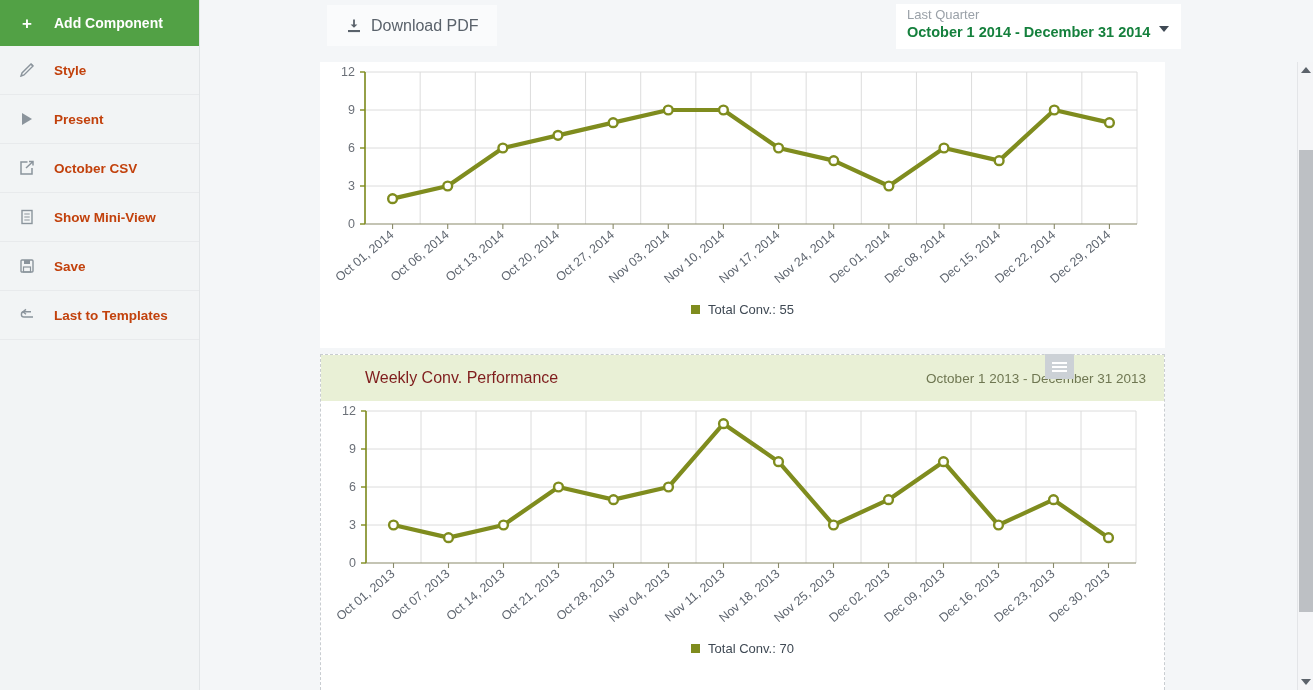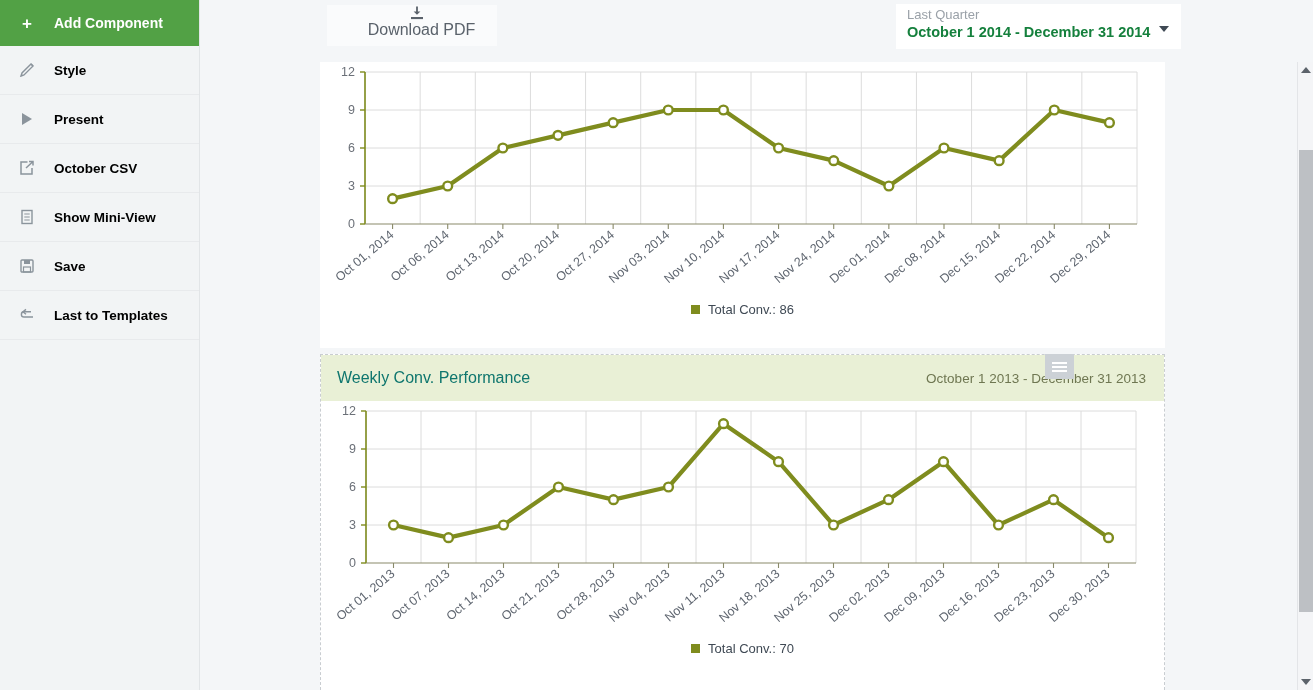--- a/index.html
+++ b/index.html
@@ -32,21 +32,21 @@
     font-size: 14px; font-weight: bold;
   }
   .side-head .ic {
     width: 54px; text-align: center;
     font-size: 17px; font-weight: bold; line-height: 1;
   }
   .side-item {
     height: 49px;
     display: flex; align-items: center;
     border-bottom: 1px solid #e8eaec;
-    color: #000000;
+    color: #c2410c;
     font-size: 13.5px; font-weight: bold;
     cursor: pointer;
   }
   .side-item .ic {
     width: 54px; display: flex; align-items: center; justify-content: center;
     color: #8b949c;
   }
   .side-item .ic svg { display: block; }
   .side-item:first-of-type { border-top: 1px solid #e8eaec; }
 
@@ -57,21 +57,20 @@
     background: #f4f6f8;
   }
   #dl-pdf {
     position: absolute; left: 127px; top: 5px;
     width: 170px; height: 41px;
     background: #fafbfc;
     display: flex; align-items: center;
     padding-left: 19px;
     color: #5a626b; font-size: 16px;
     cursor: pointer;
-    flex-direction: column;
   }
   #dl-pdf .ic { margin-right: 9px; display:flex; align-items:center; }
   #daterange {
     position: absolute; right: 132px; top: 4px;
     width: 285px; height: 45px;
     background: #ffffff;
     padding: 4px 0 0 11px;
     cursor: pointer;
   }
   #daterange .lbl { font-size: 13px; color: #9aa1a8; line-height: 14px; }
@@ -98,21 +97,21 @@
     background: #ffffff;
   }
   #panel1 { top: 0px; height: 286px; }
   #panel2 { top: 292px; height: 336px; border: 1px dashed #c9cdd1; border-bottom: none; }
   .panel-head {
     height: 46px;
     background: #e9f0d6;
     display: flex; align-items: center; justify-content: space-between;
     padding: 0 18px 0 16px;
   }
-  .panel-head .ttl { font-size: 16px; color: #0f766e; }
+  .panel-head .ttl { font-size: 16px; color: #7f1d1d; margin-left: 28px; }
   .panel-head .rng { font-size: 13.5px; color: #6f7752; }
   .handle {
     position: absolute; left: 845px; top: 292px;
     width: 29px; height: 25px;
     background: #ccd1d6;
     display: flex; align-items: center; justify-content: center;
     cursor: pointer;
   }
   .handle .bars { width: 15px; }
   .handle .bars div { height: 2px; background: #ffffff; margin: 2px 0; }
@@ -359,21 +358,21 @@
             <circle cx="513.7142857142858" cy="98.66666666666666" r="4.4" fill="#ffffff" stroke="#7f8c1e" stroke-width="2.4"></circle>
             <circle cx="568.8571428571429" cy="124" r="4.4" fill="#ffffff" stroke="#7f8c1e" stroke-width="2.4"></circle>
             <circle cx="624" cy="86" r="4.4" fill="#ffffff" stroke="#7f8c1e" stroke-width="2.4"></circle>
             <circle cx="679.1428571428572" cy="98.66666666666666" r="4.4" fill="#ffffff" stroke="#7f8c1e" stroke-width="2.4"></circle>
             <circle cx="734.2857142857143" cy="48" r="4.4" fill="#ffffff" stroke="#7f8c1e" stroke-width="2.4"></circle>
             <circle cx="789.4285714285714" cy="60.66666666666667" r="4.4" fill="#ffffff" stroke="#7f8c1e" stroke-width="2.4"></circle>
           </svg>
       </div>
       <div class="legend">
         <span class="sw"></span>
-        <span>Total Conv.: 86</span>
+        <span>Total Conv.: 55</span>
       </div>
     </div>
 
     <div class="panel" id="panel2">
       <div class="panel-head">
         <span class="ttl">Weekly Conv. Performance</span>
         <span class="rng">October 1 2013 - December 31 2013</span>
       </div>
       <div class="chart-wrap">
         <svg class="chart-svg" id="svg2" width="843" height="240" viewBox="0 0 843 240">

